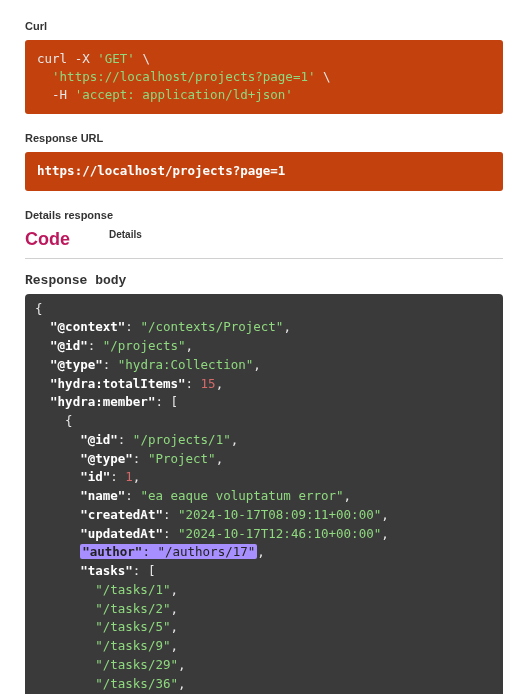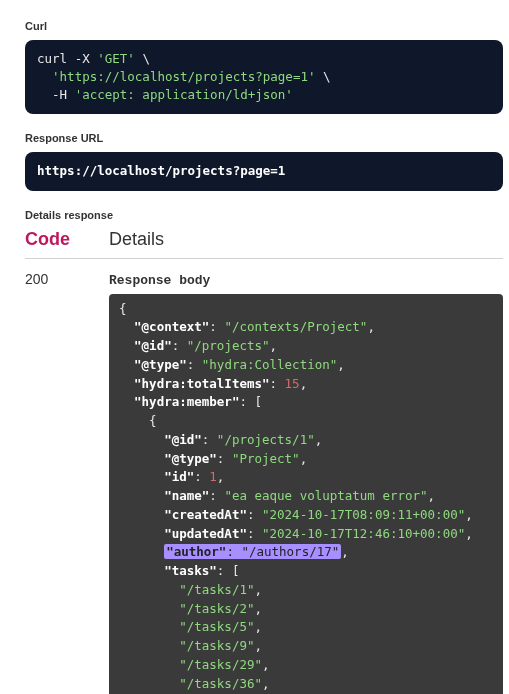--- a/index.html
+++ b/index.html
@@ -11,43 +11,43 @@
     padding: 20px 6px 0 25px;
     width: 509px;
   }
   .section-title {
     font-size: 11px;
     font-weight: 600;
     color: #333;
     margin-bottom: 8px;
   }
   .code-block {
-    background: #0f172a;
-    border-radius: 8px;
+    background: #c2410c;
+    border-radius: 3px;
     padding: 10px 12px;
     font-family: "Menlo", "Consolas", monospace;
     font-size: 12.5px;
     line-height: 1.45;
     color: #e8e8e8;
     overflow-x: auto;
     white-space: pre;
     margin-bottom: 18px;
   }
   .code-block .cmd { color: #e8e8e8; }
   .code-block .str { color: #8fd97f; }
   .code-block .url-bold { color: #fff; font-weight: 700; }
   .table-header {
     display: flex;
     border-bottom: 1px solid #d0d0d0;
     padding-bottom: 8px;
     margin-top: 4px;
     margin-bottom: 10px;
   }
   .col-code { width: 84px; font-weight: 700; font-size: 18px; color: #be185d; }
-  .col-details { flex: 1; font-weight: 400; font-size: 18px; color: #333; }
+  .col-details { flex: 1; font-weight: 700; font-size: 10px; color: #333; }
   .row { display: flex; align-items: flex-start; }
   .status-code { width: 84px; font-size: 14px; color: #333; padding-top: 2px; }
   .details-col { flex: 1; min-width: 0; }
   .subheader { font-size: 13px; font-weight: 600; color: #333; margin-bottom: 6px; margin-top: 4px; font-family: Liberation Mono, monospace; }
   .json-block {
     background: #3a3a3a;
     border-radius: 4px;
     padding: 6px 10px 0 10px;
     font-family: "Menlo", "Consolas", monospace;
     font-size: 12.5px;
@@ -74,21 +74,20 @@
 <div class="code-block"><span class="url-bold">https://localhost/projects?page=1</span></div>
 
 <div class="section-title">Details response</div>
 
 <div class="table-header">
   <div class="col-code">Code</div>
   <div class="col-details">Details</div>
 </div>
 
 <div class="row">
-  <div class="status-code">200</div>
   <div class="details-col">
     <div class="subheader">Response body</div>
     <div class="json-block"><span class="tok-punc">{</span>
   <span class="tok-key">"@context"</span><span class="tok-punc">: </span><span class="tok-str">"/contexts/Project"</span><span class="tok-punc">,</span>
   <span class="tok-key">"@id"</span><span class="tok-punc">: </span><span class="tok-str">"/projects"</span><span class="tok-punc">,</span>
   <span class="tok-key">"@type"</span><span class="tok-punc">: </span><span class="tok-str">"hydra:Collection"</span><span class="tok-punc">,</span>
   <span class="tok-key">"hydra:totalItems"</span><span class="tok-punc">: </span><span class="tok-num">15</span><span class="tok-punc">,</span>
   <span class="tok-key">"hydra:member"</span><span class="tok-punc">: [</span>
     <span class="tok-punc">{</span>
       <span class="tok-key">"@id"</span><span class="tok-punc">: </span><span class="tok-str">"/projects/1"</span><span class="tok-punc">,</span>

